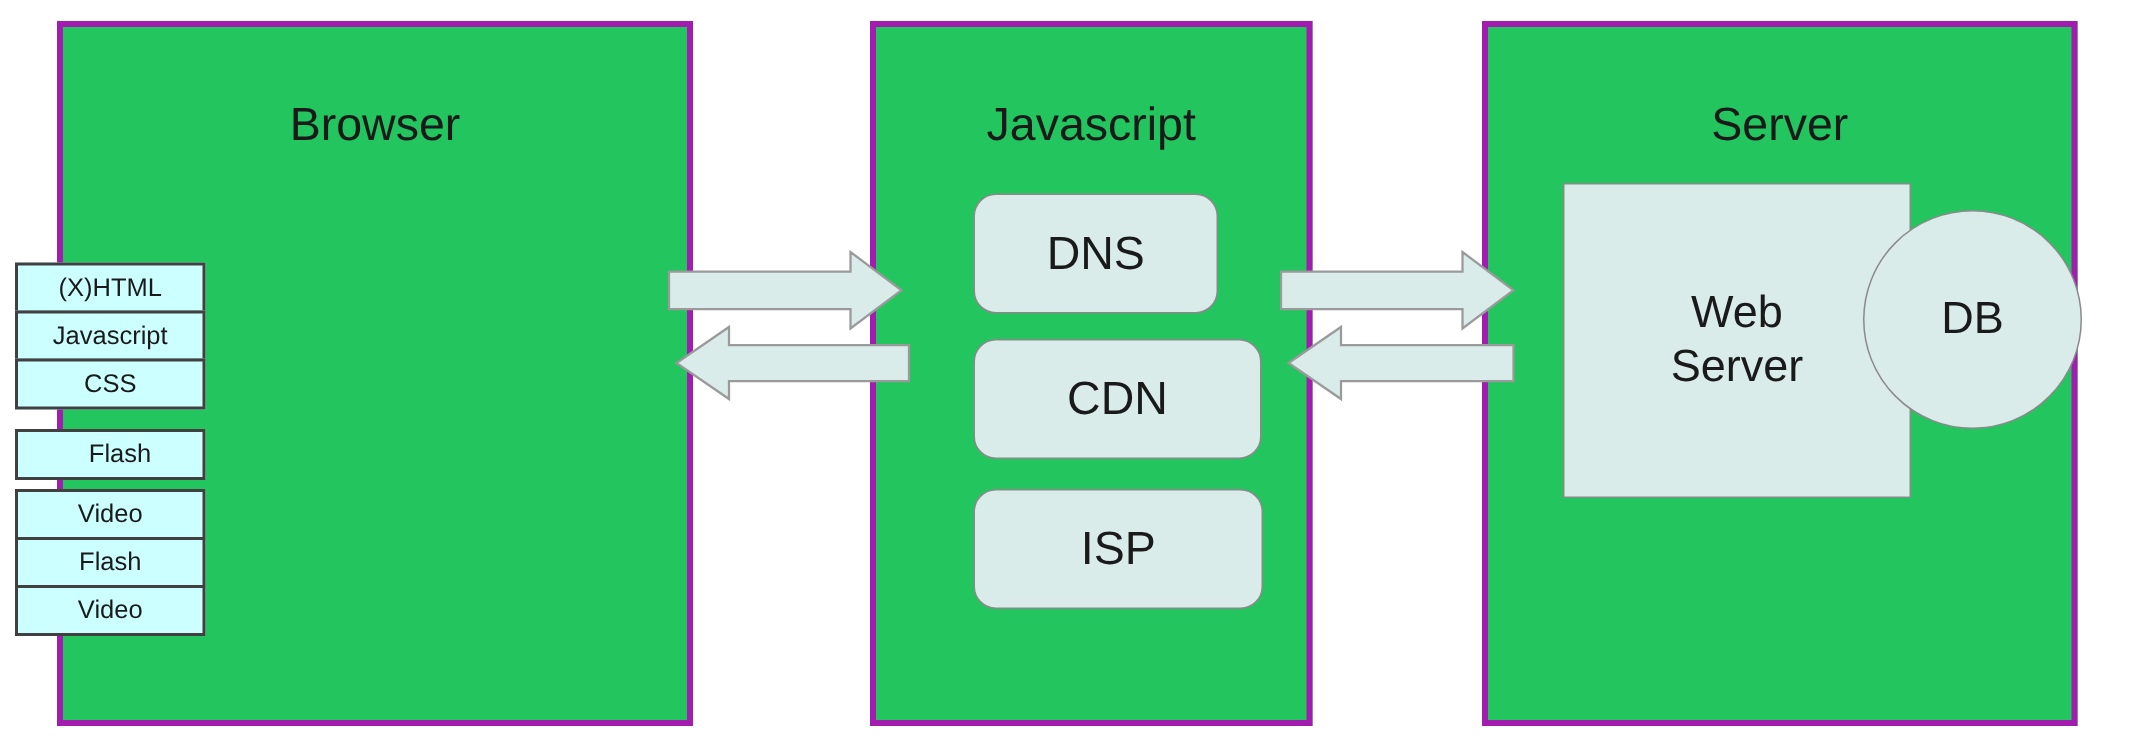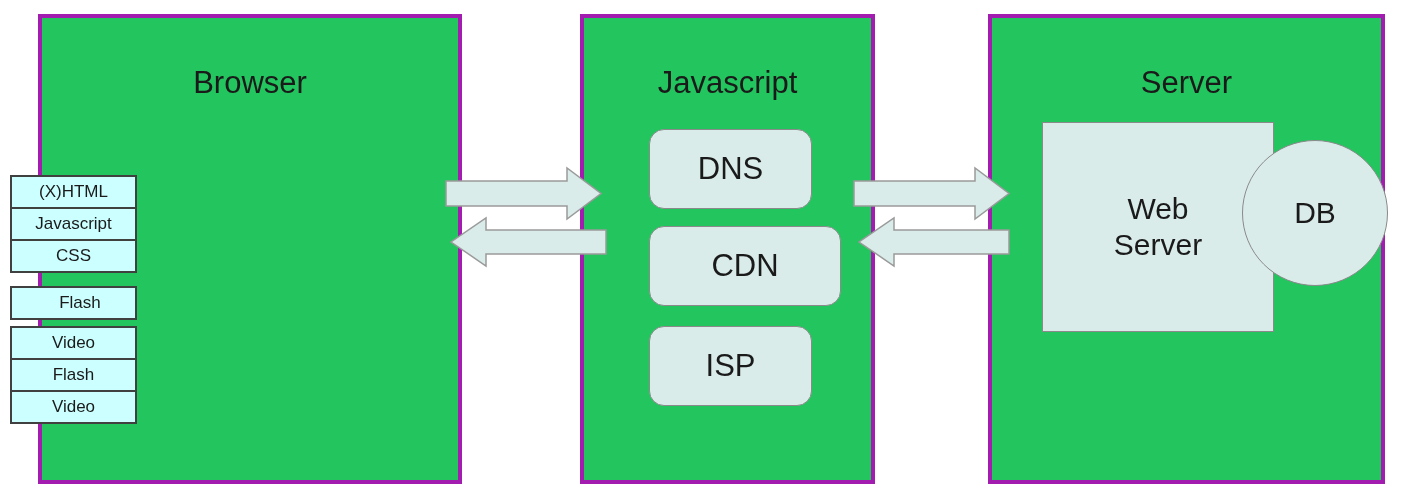--- a/index.html
+++ b/index.html
@@ -79,21 +79,21 @@
 <div class="small-item" style="top:239px;">CSS</div>
 <div class="small-item" style="top:286px;padding-left:13px;">Flash</div>
 <div class="small-item" style="top:326px;">Video</div>
 <div class="small-item" style="top:358px;">Flash</div>
 <div class="small-item" style="top:390px;text-align:center;">Video</div>
 
 <div class="panel" style="left:580px; top:14px; width:295px; height:470px;">
   <div class="panel-title">Javascript</div>
   <div class="shape service-box" style="left:65px; top:111px; width:163px; height:80px;">DNS</div>
   <div class="shape service-box" style="left:65px; top:208px; width:192px; height:80px;">CDN</div>
-  <div class="shape service-box" style="left:65px; top:308px; width:163px; height:80px;">ISP</div>
+  <div class="shape service-box" style="left:65px; top:308px; width:193px; height:80px;">ISP</div>
 </div>
 
 <div class="panel" style="left:988px; top:14px; width:397px; height:470px;">
   <div class="panel-title">Server</div>
   <div class="shape" style="left:50px; top:104px; width:232px; height:210px;">Web
 Server</div>
   <div class="shape circle" style="left:250px; top:122px; width:146px; height:146px;">DB</div>
 </div>
 
 <svg id="arrows" width="1424" height="497" viewBox="0 0 1424 497">

